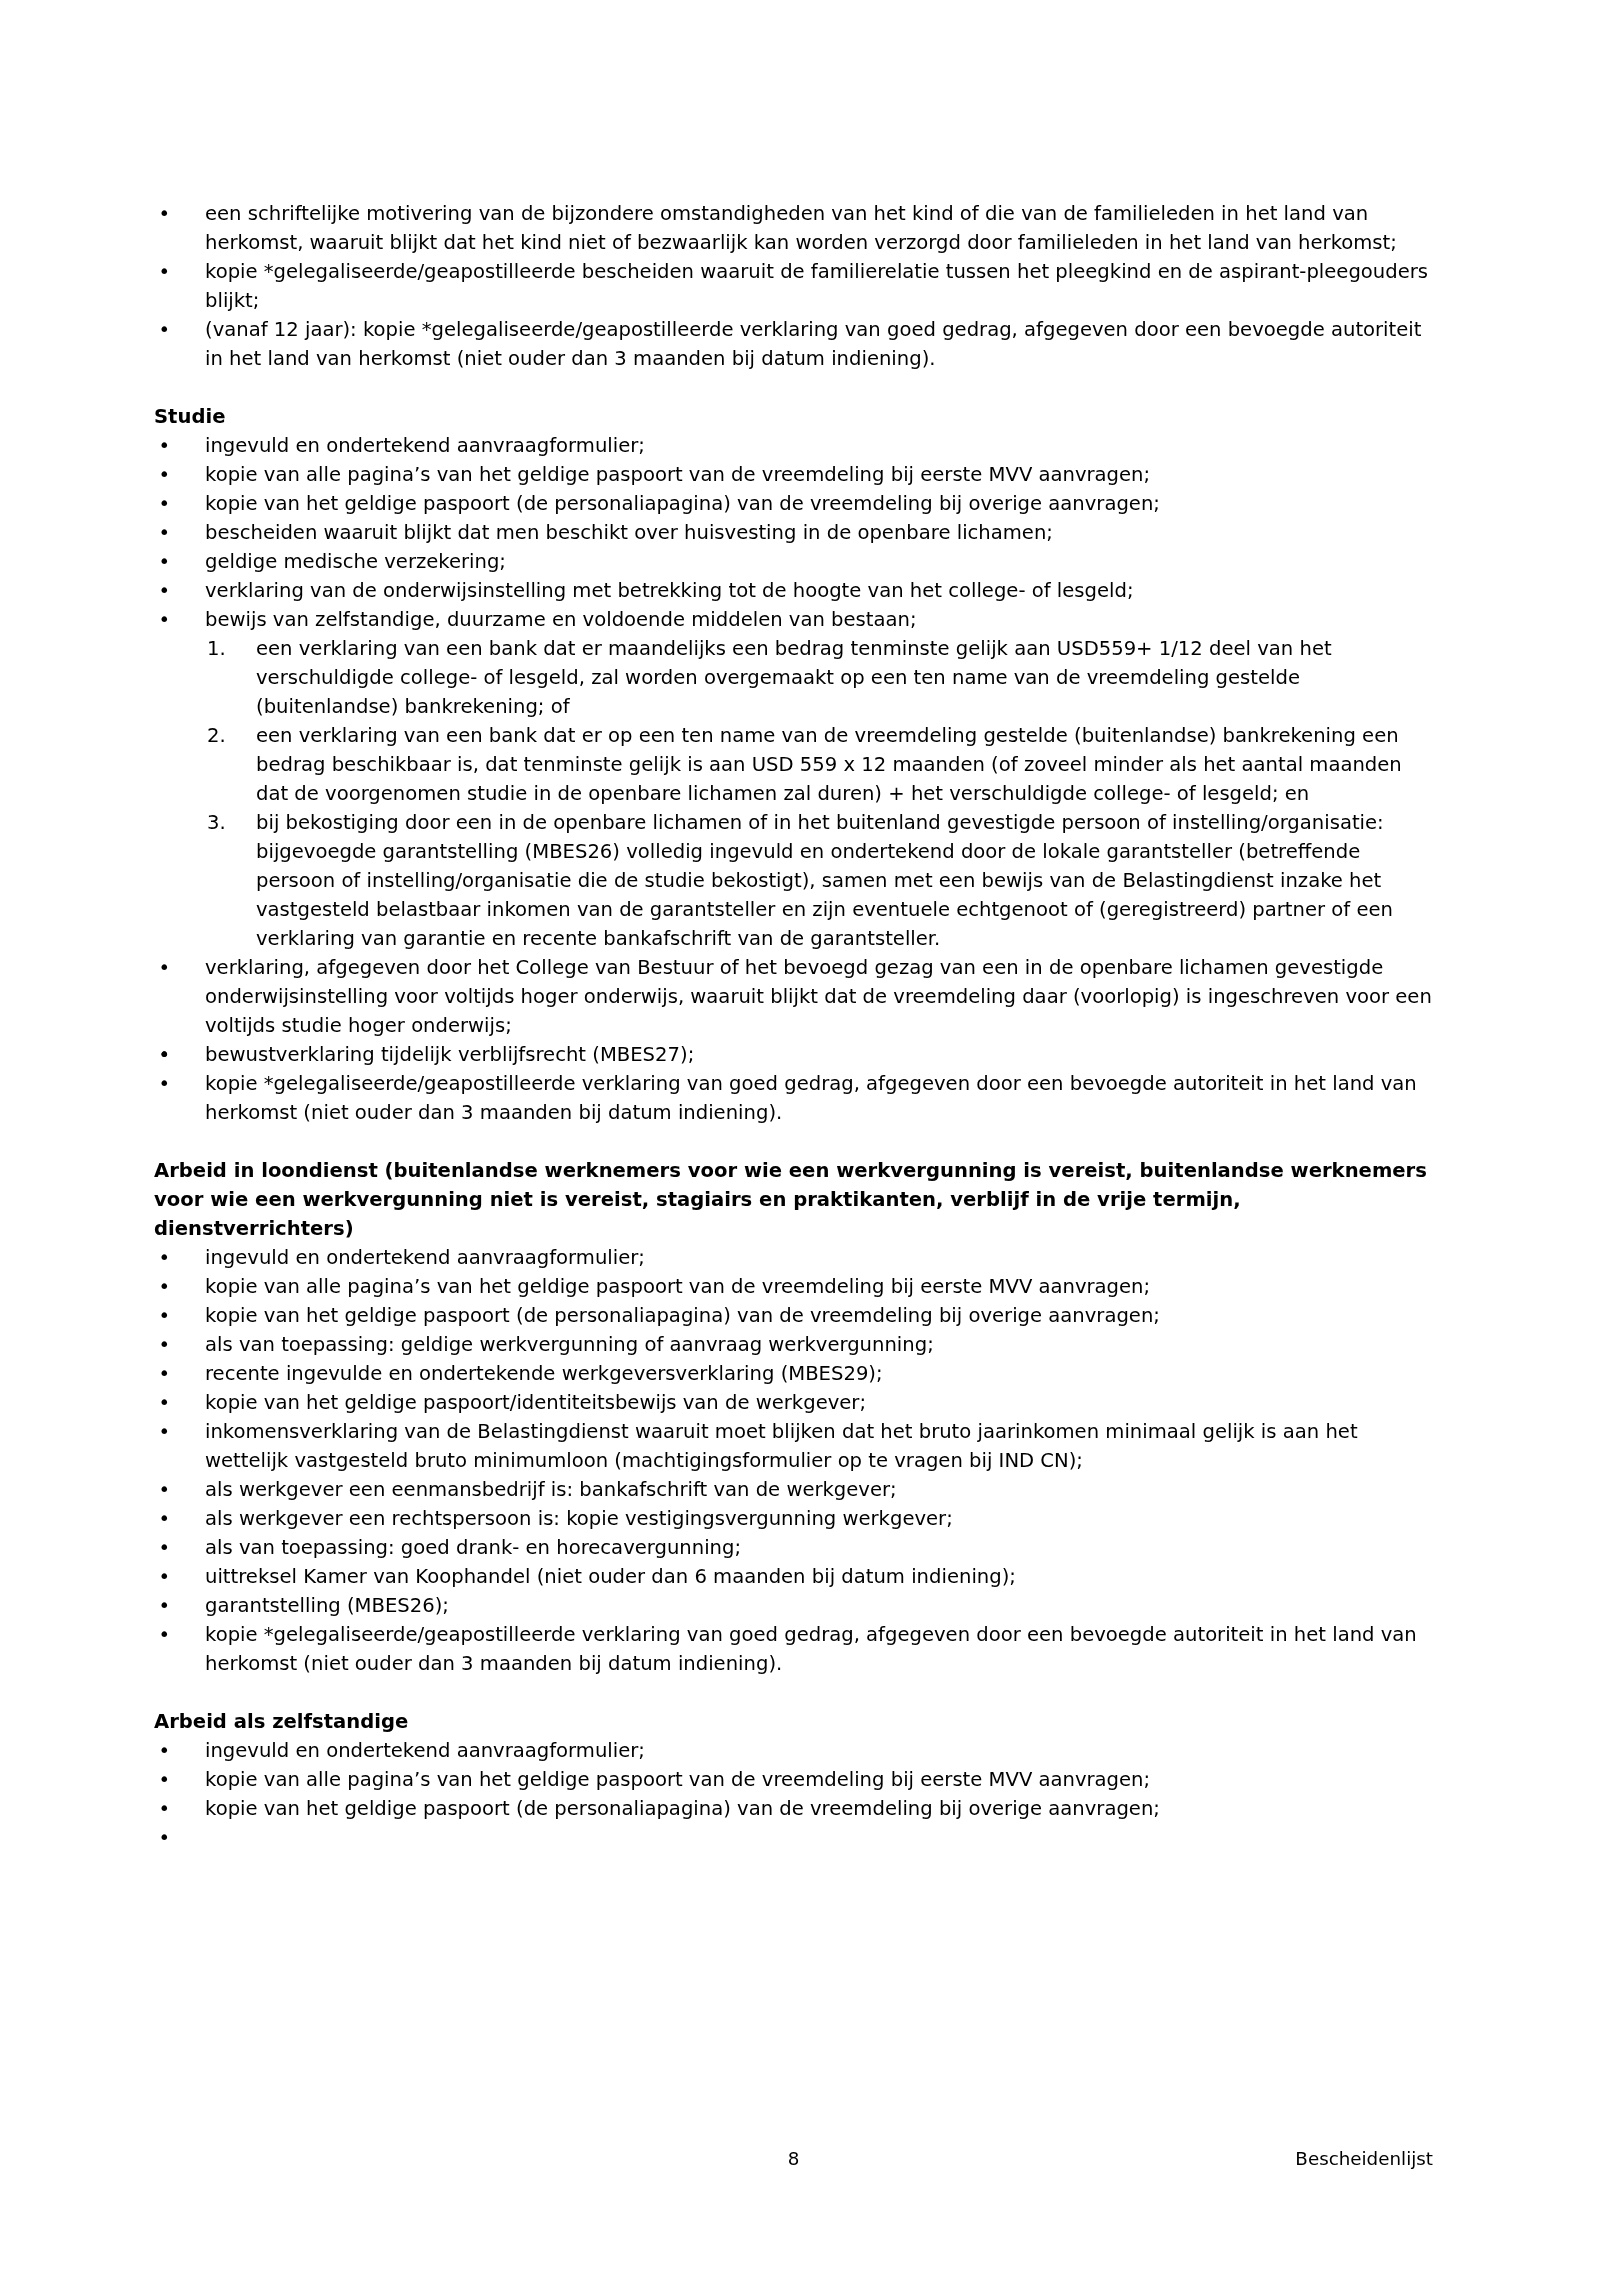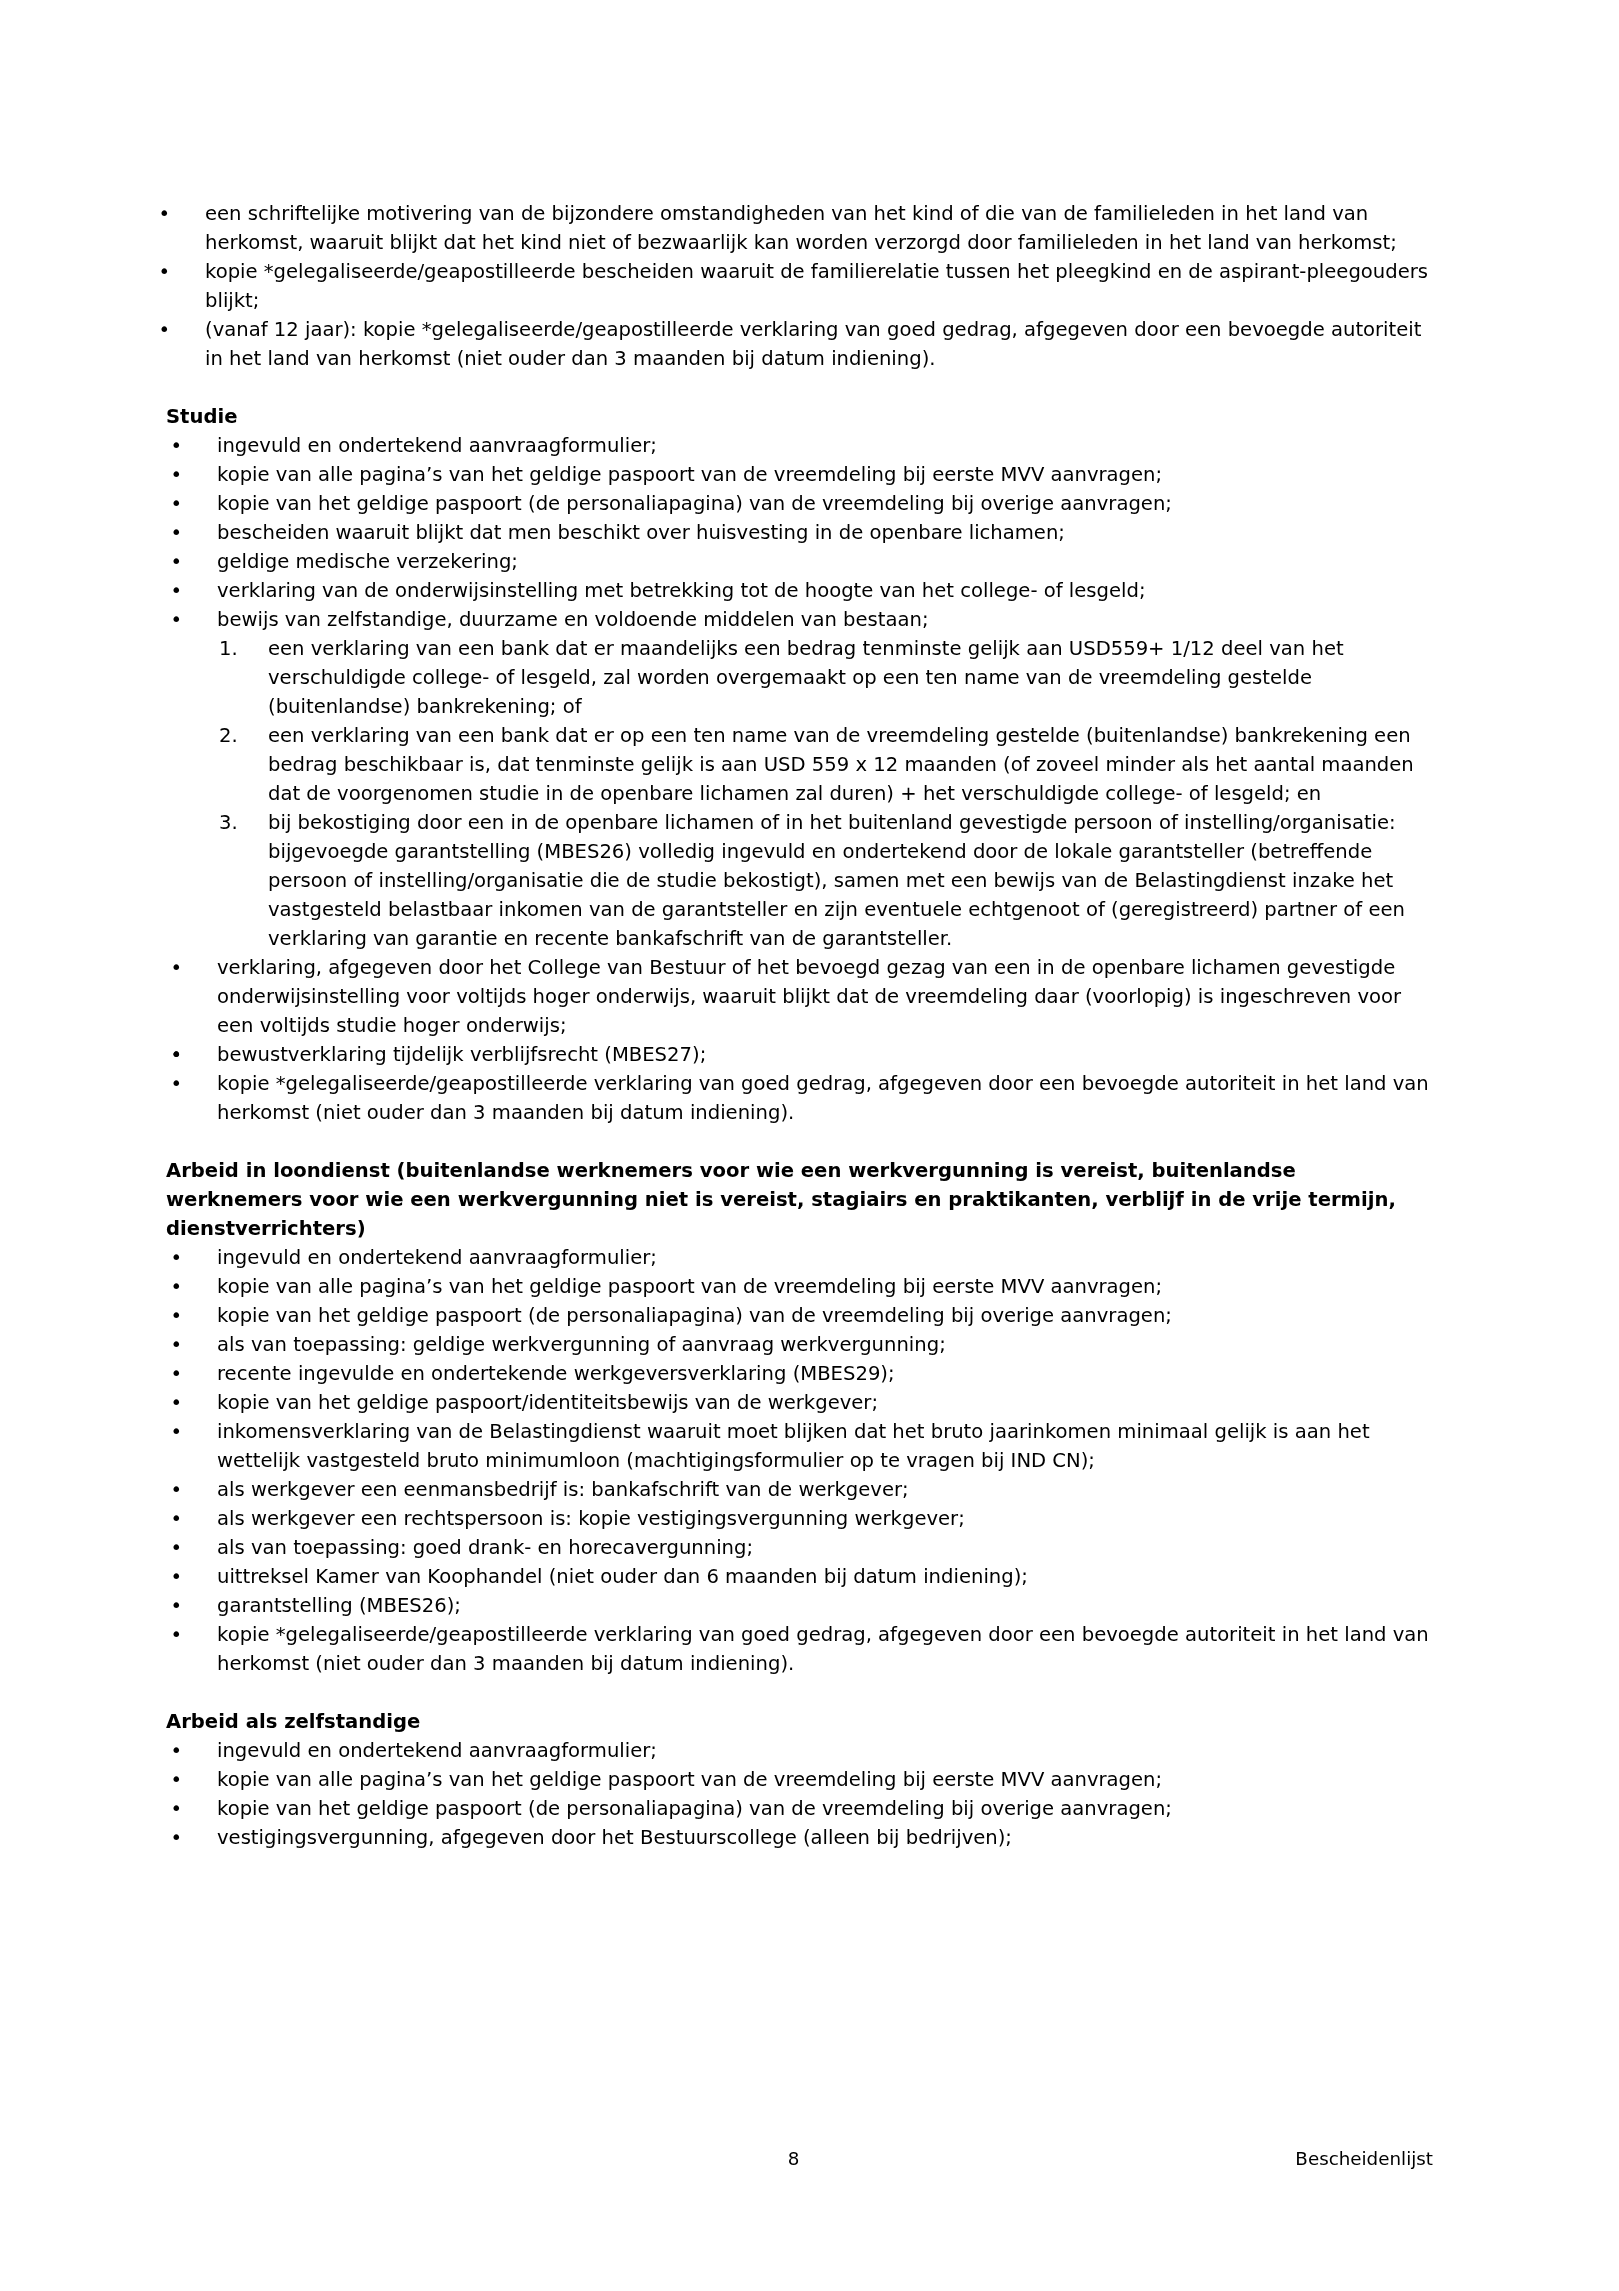--- a/index.html
+++ b/index.html
@@ -19,21 +19,20 @@
   .content {
     position: absolute;
     left: 154px;
     top: 199px;
     width: 1279px;
     font-size: 19.6px;
     line-height: 29px;
   }
   .section {
     margin-top: 29px;
-    margin-left: 12px;
   }
   .heading {
     font-weight: bold;
     font-size: 19.6px;
     line-height: 29px;
   }
   .li {
     position: relative;
     padding-left: 51px;
   }
@@ -218,21 +217,20 @@
       <div class="li">
         <span class="marker">•</span>
         <span>kopie van alle pagina’s van het geldige paspoort van de vreemdeling bij eerste MVV aanvragen;</span>
       </div>
       <div class="li">
         <span class="marker">•</span>
         <span>kopie van het geldige paspoort (de personaliapagina) van de vreemdeling bij overige aanvragen;</span>
       </div>
       <div class="li">
         <span class="marker">•</span>
-        <span>vestigingsvergunning, afgegeven door het Bestuurscollege (alleen bij bedrijven);</span>
       </div>
     </div>
 
   </div>
 
   <div class="footer">
     <span class="page-num">8</span>
     <span class="doc-label">Bescheidenlijst</span>
   </div>
 </div>

